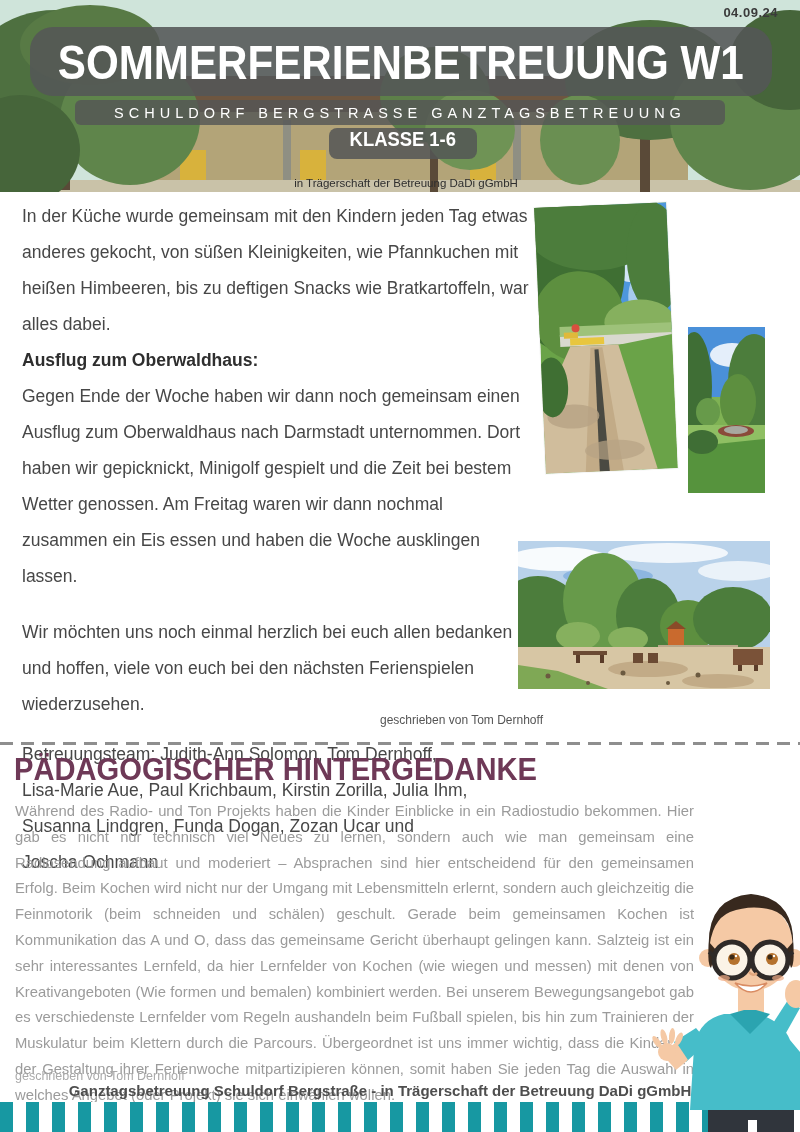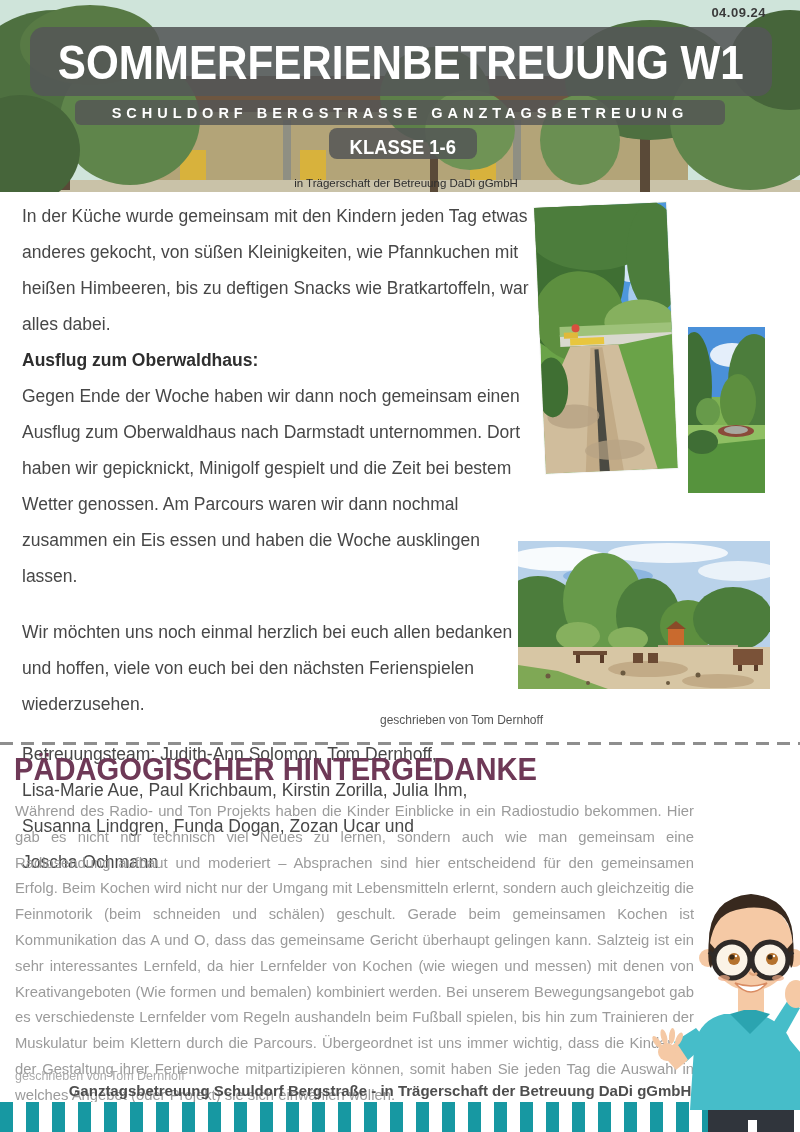--- a/index.html
+++ b/index.html
@@ -3,30 +3,30 @@
 <meta charset="utf-8">
 <style>
   * { margin:0; padding:0; box-sizing:border-box; }
   html,body { background:#ffffff; }
   body { font-family:"Liberation Sans", sans-serif; }
   .page { position:relative; width:800px; height:1132px; background:#fff; overflow:hidden; margin:0 auto; }
 
   
   .hero { position:absolute; left:0; top:0; width:800px; height:192px; overflow:hidden; }
   .hero svg { position:absolute; left:0; top:0; }
-  .date { position:absolute; top:5px; right:34px; font-size:13px; font-weight:700; color:#3a3a3a; letter-spacing:.5px; }
+  .date { position:absolute; top:5px; right:22px; font-size:13px; font-weight:700; color:#3a3a3a; letter-spacing:.5px; }
   .title-box { position:absolute; left:30px; top:27px; width:742px; height:69px; background:rgba(84,86,86,.88);
-               border-radius:14px; display:flex; align-items:center; justify-content:center; }
+               border-radius:23px; display:flex; align-items:center; justify-content:center; }
   .title-box h1 { color:#fff; font-size:49px; font-weight:800; white-space:nowrap;
                   transform:scaleX(.86); letter-spacing:0; }
   .subtitle-box { position:absolute; left:75px; top:100px; width:650px; height:25px; background:rgba(84,86,86,.82);
                   border-radius:6px; display:flex; align-items:center; justify-content:center; }
-  .subtitle-box h2 { color:#fff; font-size:14.5px; font-weight:700; letter-spacing:5px; white-space:nowrap; }
+  .subtitle-box h2 { color:#fff; font-size:14.5px; font-weight:400; letter-spacing:5px; white-space:nowrap; }
   .badge-box { position:absolute; left:329px; top:128px; width:148px; height:31px; background:rgba(84,86,86,.85);
-               border-radius:8px; display:flex; align-items:flex-end; justify-content:center; }
+               border-radius:8px; display:flex; align-items:flex-start; justify-content:center; }
   .badge-box h3 { color:#fff; font-size:20px; font-weight:800; transform:scaleX(.92); white-space:nowrap; }
   .carrier { position:absolute; left:0; top:177px; width:100%; text-align:center;
              font-size:11.5px; color:#2e2e2e; font-weight:500;padding-left:12px; }
 
   
   .article { position:absolute; left:22px; top:198px; width:512px; color:#474747; font-size:17.5px; line-height:36px; }
   .article p { white-space:pre-line; }
   .article .sub-head { font-weight:700; color:#2e2e2e; }
   .article .gap-a { margin-top:20px; }
   .article .gap-b { margin-top:14px; }
@@ -107,21 +107,21 @@
 
   <div class="article">
     <p>In der Küche wurde gemeinsam mit den Kindern jeden Tag etwas
 anderes gekocht, von süßen Kleinigkeiten, wie Pfannkuchen mit
 heißen Himbeeren, bis zu deftigen Snacks wie Bratkartoffeln, war
 alles dabei.</p>
     <p class="sub-head">Ausflug zum Oberwaldhaus:</p>
     <p>Gegen Ende der Woche haben wir dann noch gemeinsam einen
 Ausflug zum Oberwaldhaus nach Darmstadt unternommen. Dort
 haben wir gepicknickt, Minigolf gespielt und die Zeit bei bestem
-Wetter genossen. Am Parcours waren wir dann nochmal
+Wetter genossen. Am Freitag waren wir dann nochmal
 zusammen ein Eis essen und haben die Woche ausklingen lassen.</p>
     <p class="gap-a">Wir möchten uns noch einmal herzlich bei euch allen bedanken
 und hoffen, viele von euch bei den nächsten Ferienspielen
 wiederzusehen.</p>
     <p class="gap-b">Betreuungsteam: Judith-Ann Solomon, Tom Dernhoff,
 Lisa-Marie Aue, Paul Krichbaum, Kirstin Zorilla, Julia Ihm,
 Susanna Lindgren, Funda Dogan, Zozan Ucar und
 Joscha Ochmann</p>
   </div>
   <div class="byline-1">geschrieben von Tom Dernhoff</div>

